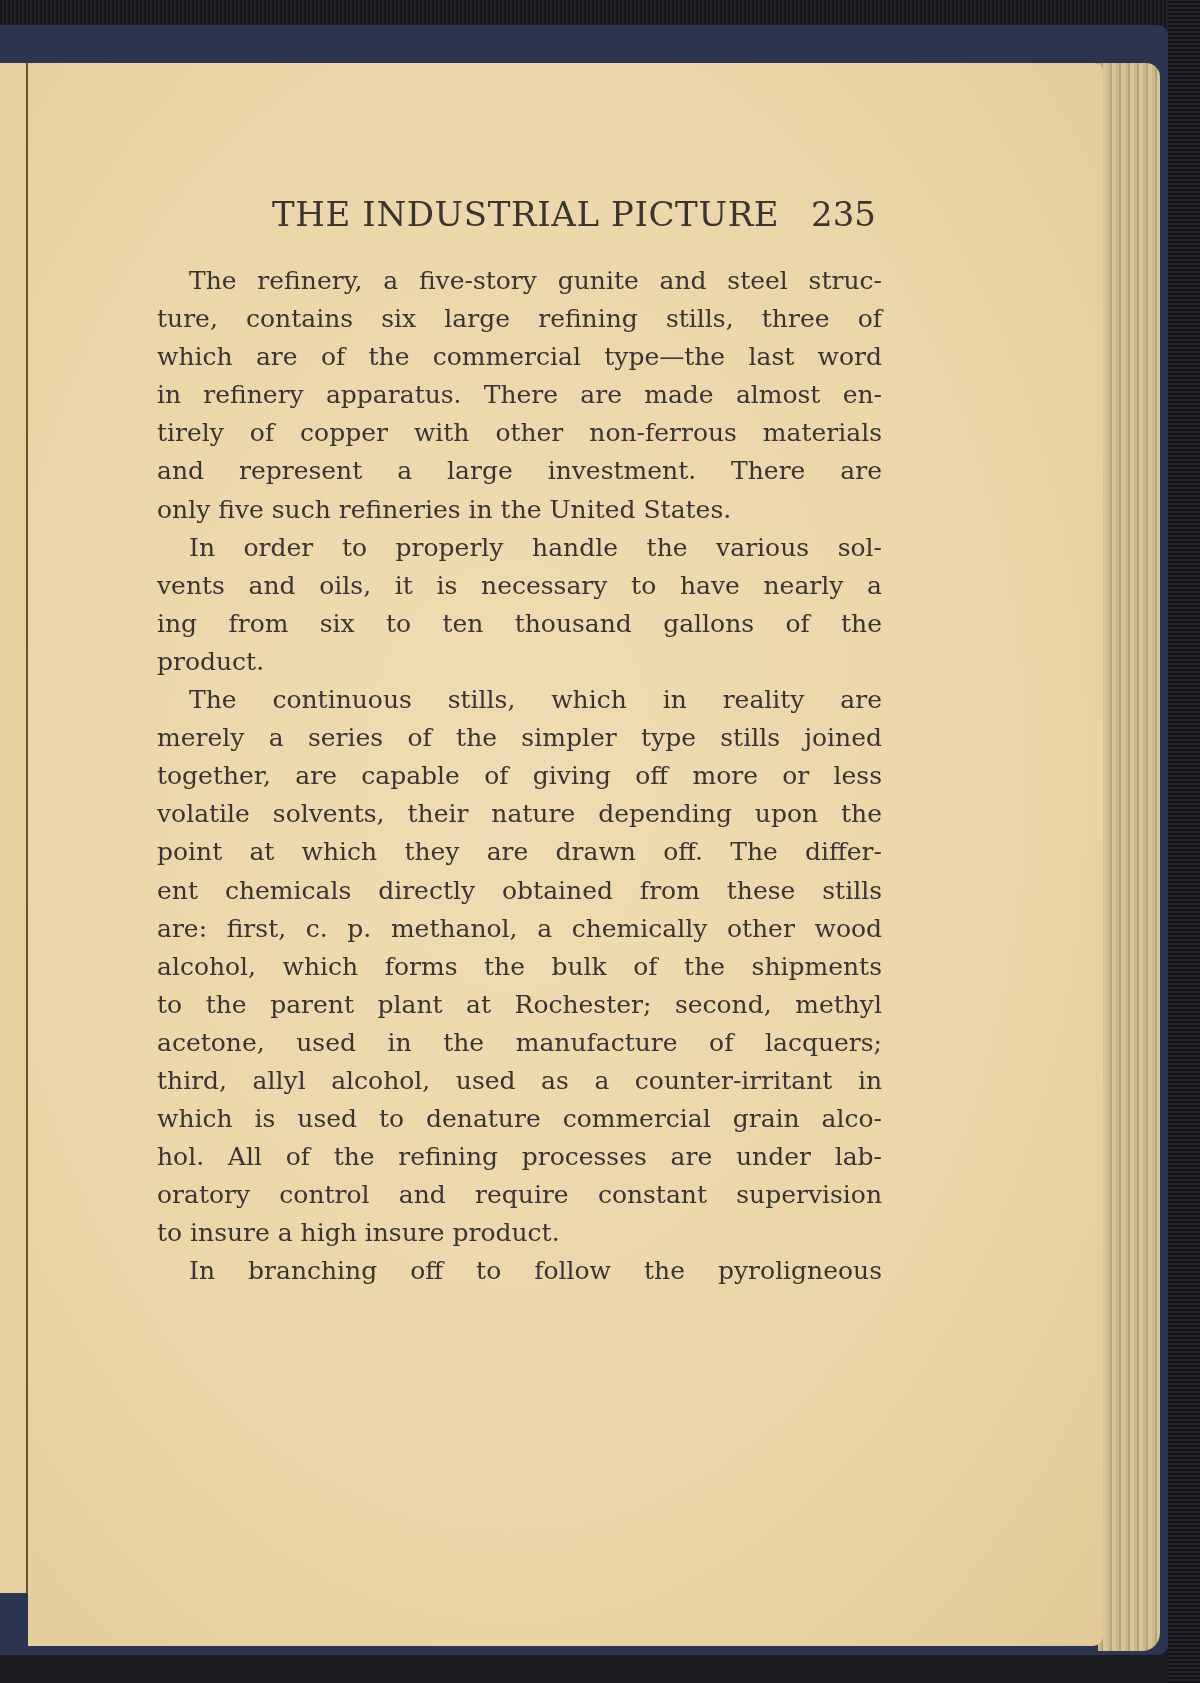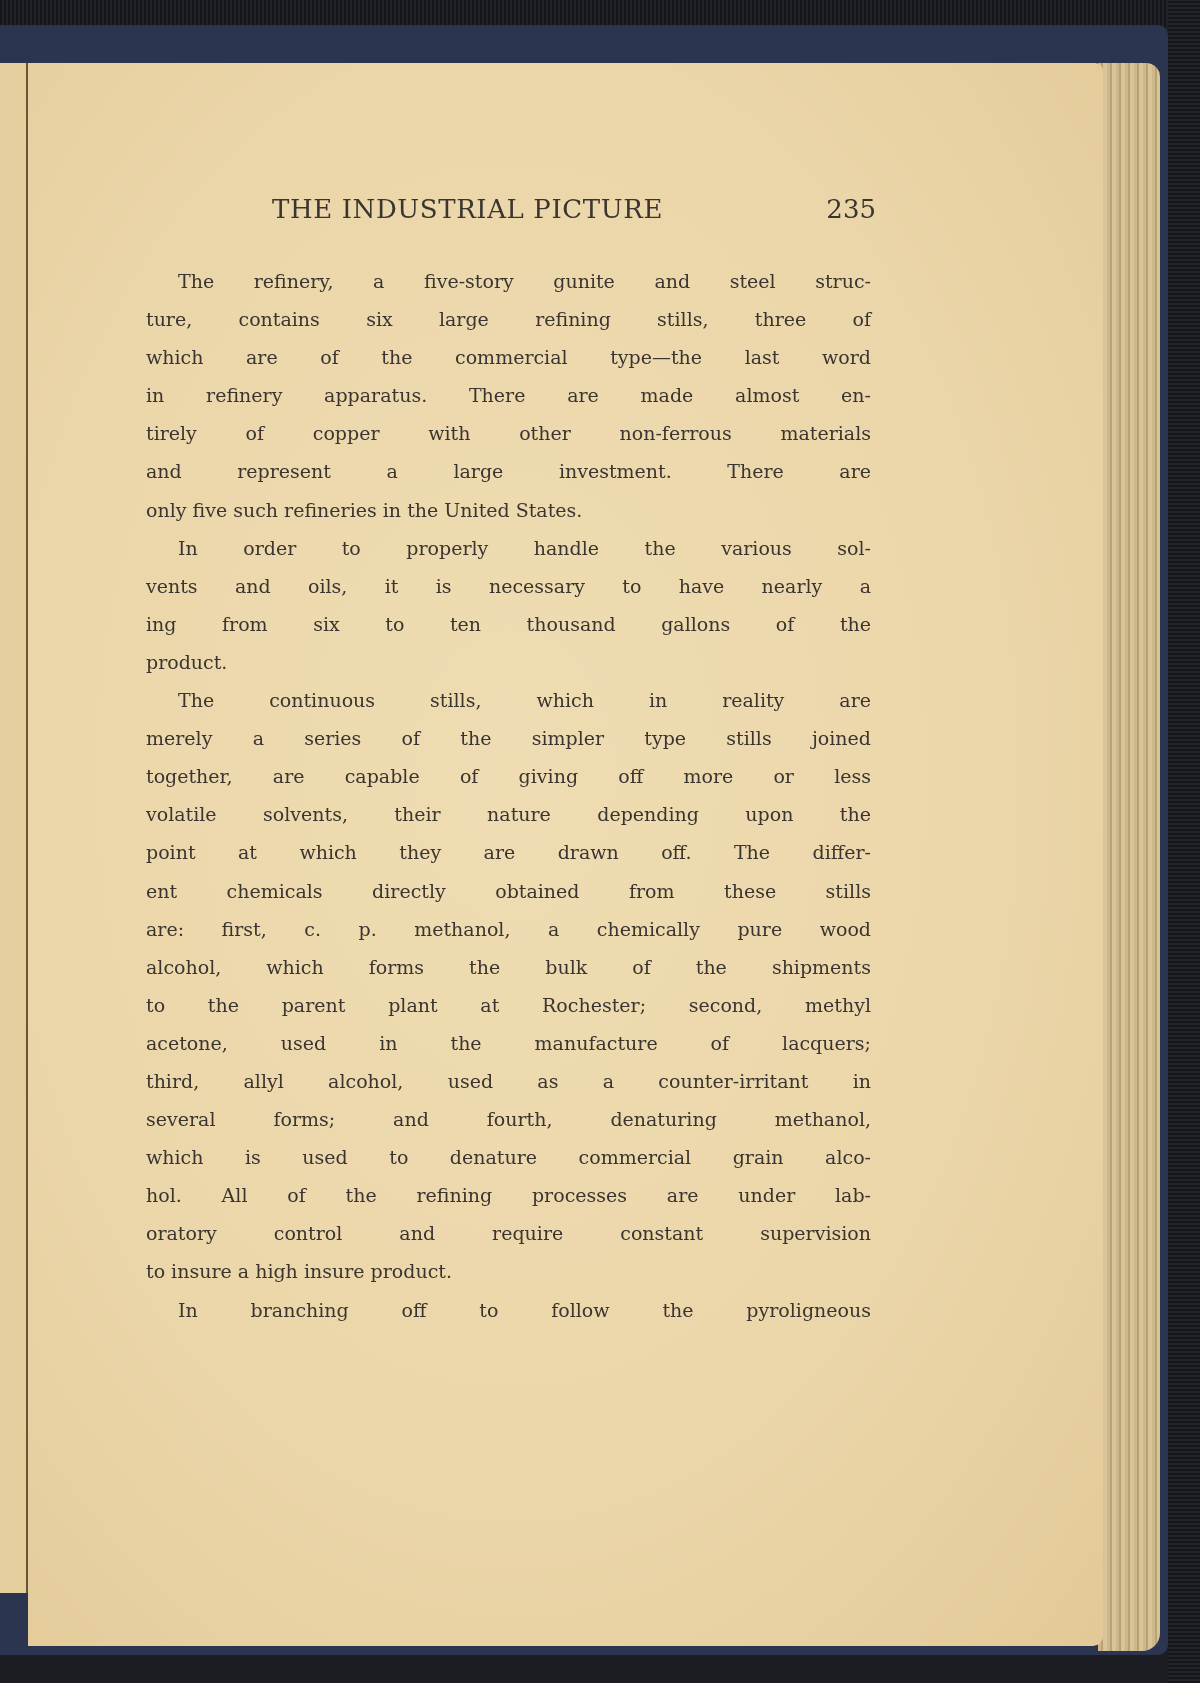--- a/index.html
+++ b/index.html
@@ -31,27 +31,27 @@
       background: repeating-linear-gradient(90deg, #cdb88c 0 3px, #b9a272 3px 5px, #d6c49a 5px 9px);
       border-radius: 0 14px 18px 0;
     }
     .page {
       position: absolute; left: 28px; top: 63px; width: 1075px; height: 1583px;
       background: radial-gradient(ellipse at 45% 45%, #efdcb2 0%, #ebd6a9 60%, #e2c997 100%);
       border-radius: 0 8px 10px 0;
     }
     .running-head {
       position: absolute; left: 272px; top: 194px; width: 604px; height: 40px;
-      color: #3a3530; font-size: 26px;
+      color: #3a3530; font-size: 34px;
     }
     .running-head .title { position: absolute; left: 0; top: 0; letter-spacing: 0.6px; }
     .running-head .pagenum { position: absolute; right: 0; top: 0; }
     .body-text {
-      position: absolute; left: 146px; top: 262px; width: 725px;
-      color: #3a3530; font-size: 19px; line-height: 38.1px;
+      position: absolute; left: 157px; top: 262px; width: 725px;
+      color: #3a3530; font-size: 25px; line-height: 38.1px;
     }
     .line {
       display: block; height: 38.1px; white-space: nowrap;
       text-align: justify; text-align-last: justify;
     }
     .line.indent { padding-left: 32px; }
     .line.last { text-align-last: left; }
   </style>
 </head>
 <body>
@@ -85,26 +85,25 @@
     <span class="line">ing from six to ten thousand gallons of the</span>
     <span class="line last">product.</span>
   </div>
   <div>
     <span class="line indent">The continuous stills, which in reality are</span>
     <span class="line">merely a series of the simpler type stills joined</span>
     <span class="line">together, are capable of giving off more or less</span>
     <span class="line">volatile solvents, their nature depending upon the</span>
     <span class="line">point at which they are drawn off. The differ-</span>
     <span class="line">ent chemicals directly obtained from these stills</span>
-    <span class="line">are: first, c. p. methanol, a chemically pure wood</span>
+    <span class="line">are: first, c. p. methanol, a chemically other wood</span>
     <span class="line">alcohol, which forms the bulk of the shipments</span>
     <span class="line">to the parent plant at Rochester; second, methyl</span>
     <span class="line">acetone, used in the manufacture of lacquers;</span>
     <span class="line">third, allyl alcohol, used as a counter-irritant in</span>
-    <span class="line">several forms; and fourth, denaturing methanol,</span>
     <span class="line">which is used to denature commercial grain alco-</span>
     <span class="line">hol. All of the refining processes are under lab-</span>
     <span class="line">oratory control and require constant supervision</span>
     <span class="line last">to insure a high insure product.</span>
   </div>
   <div>
     <span class="line indent">In branching off to follow the pyroligneous</span>
   </div>
 </div>
 

